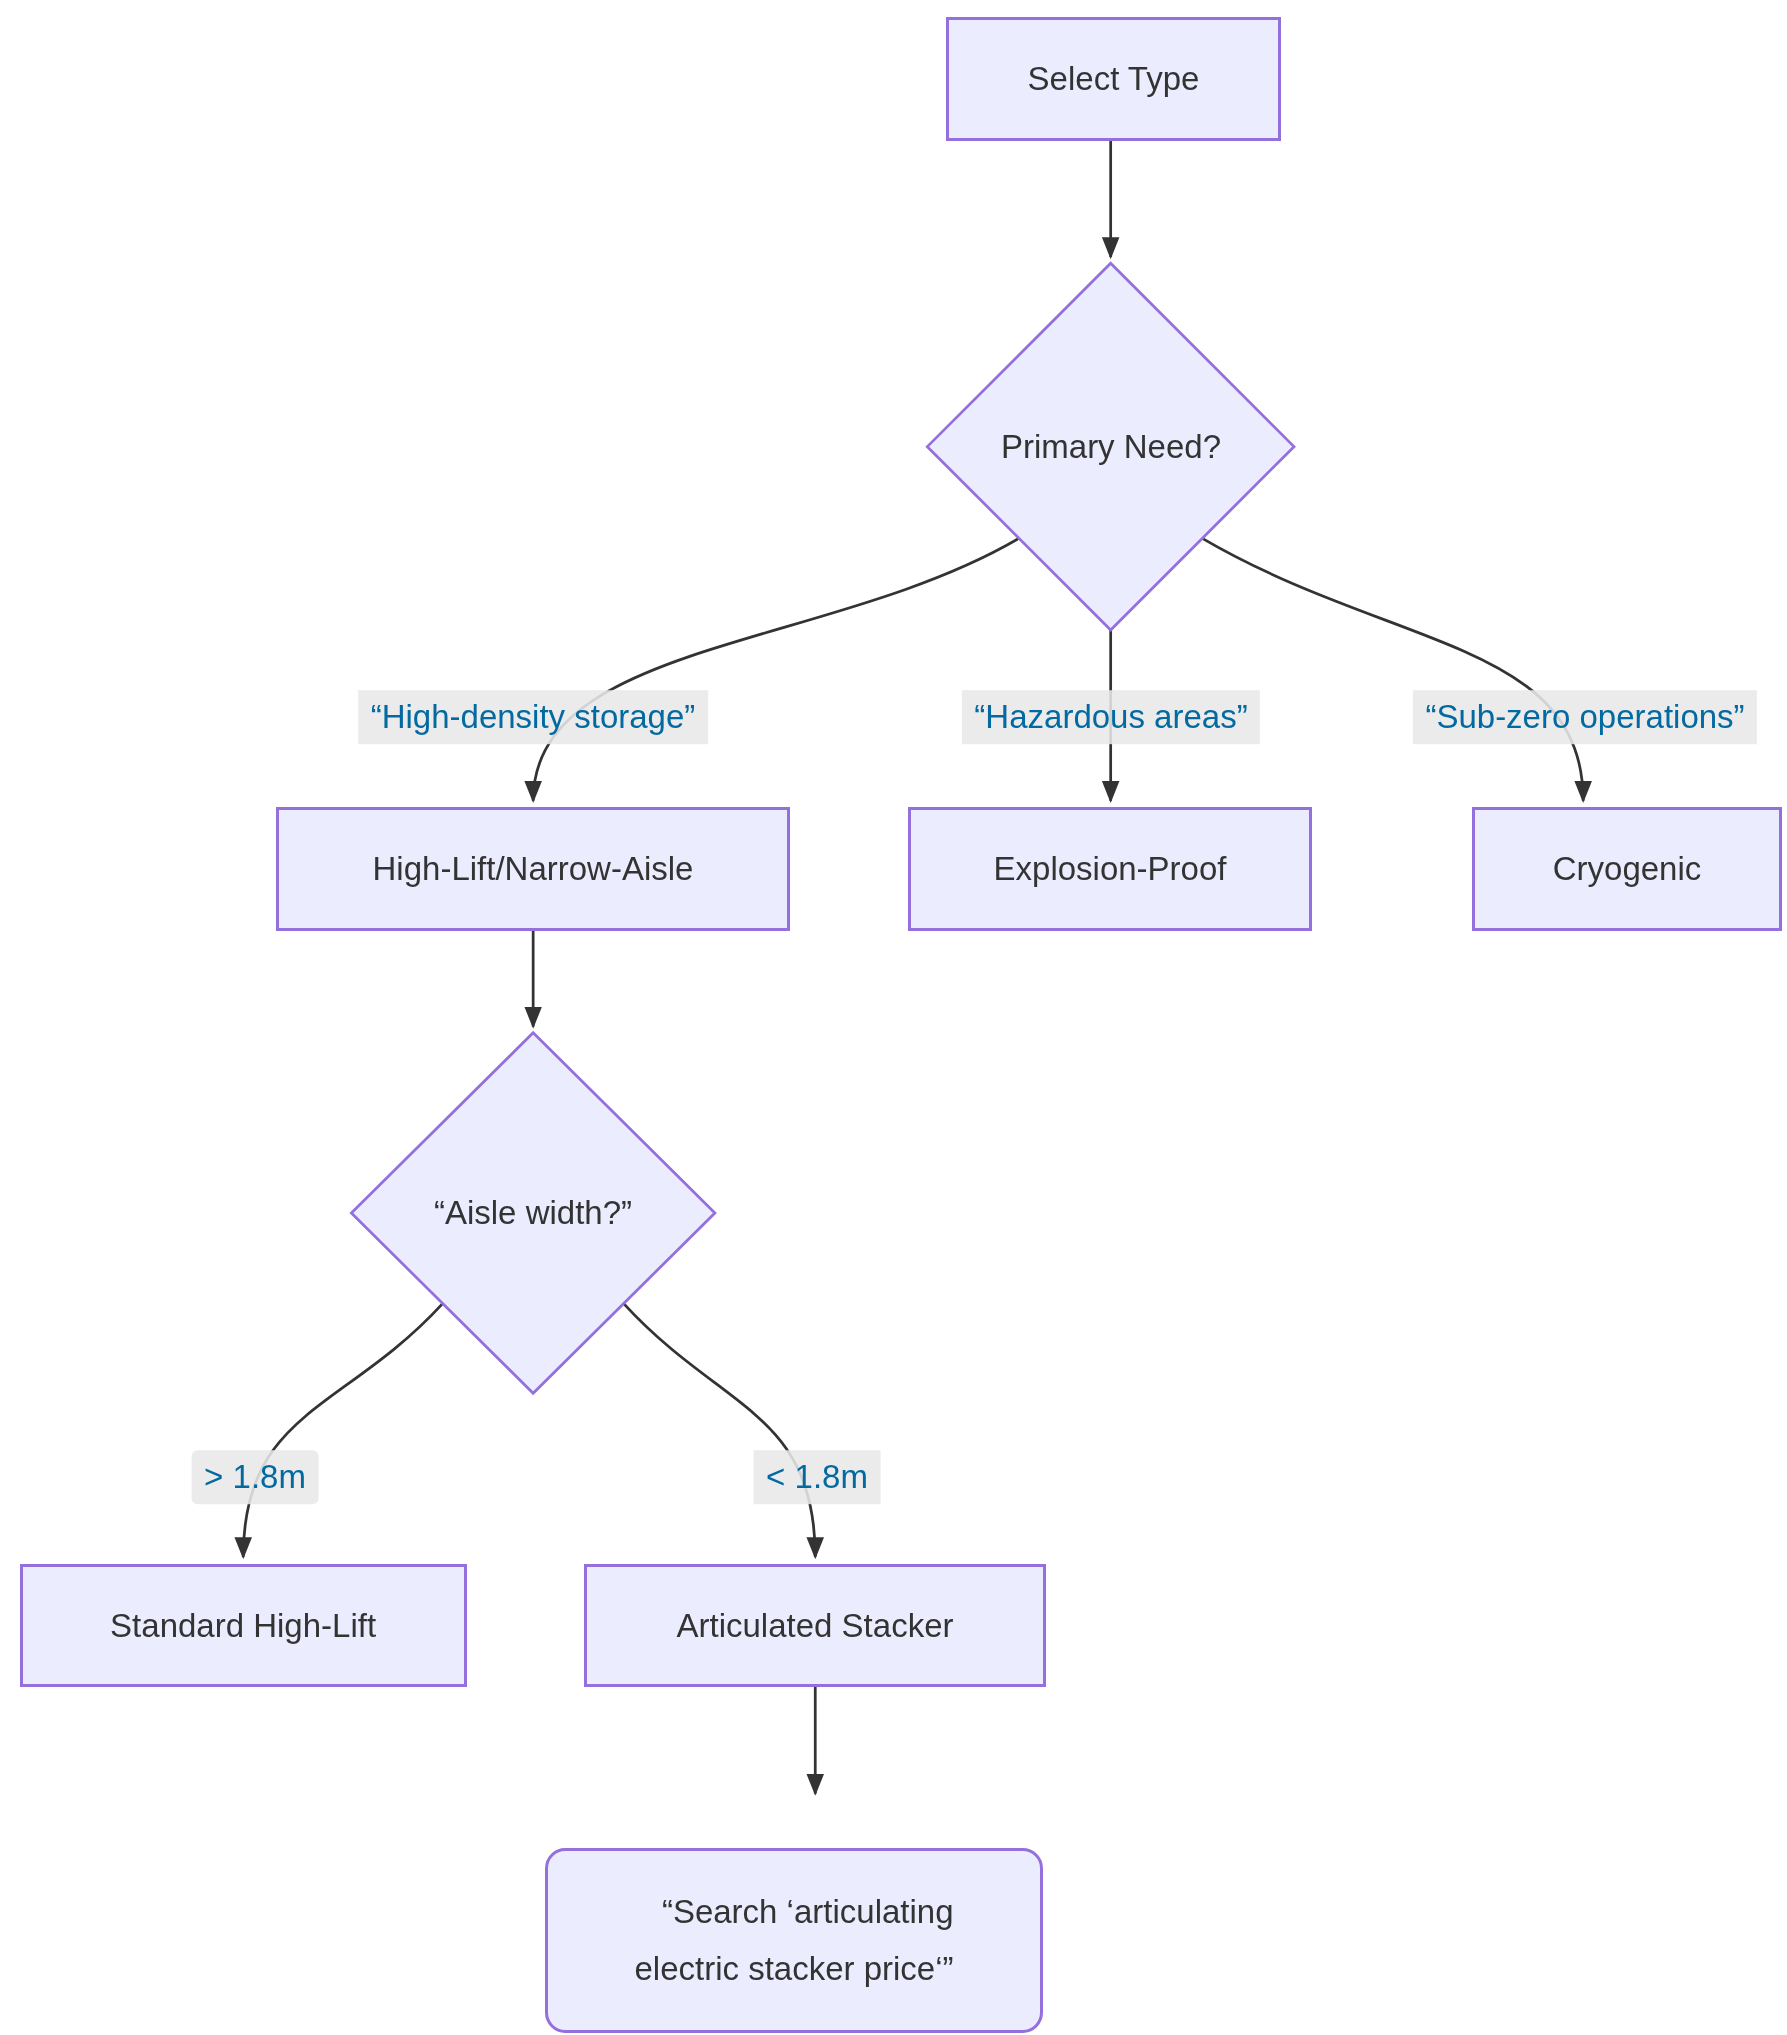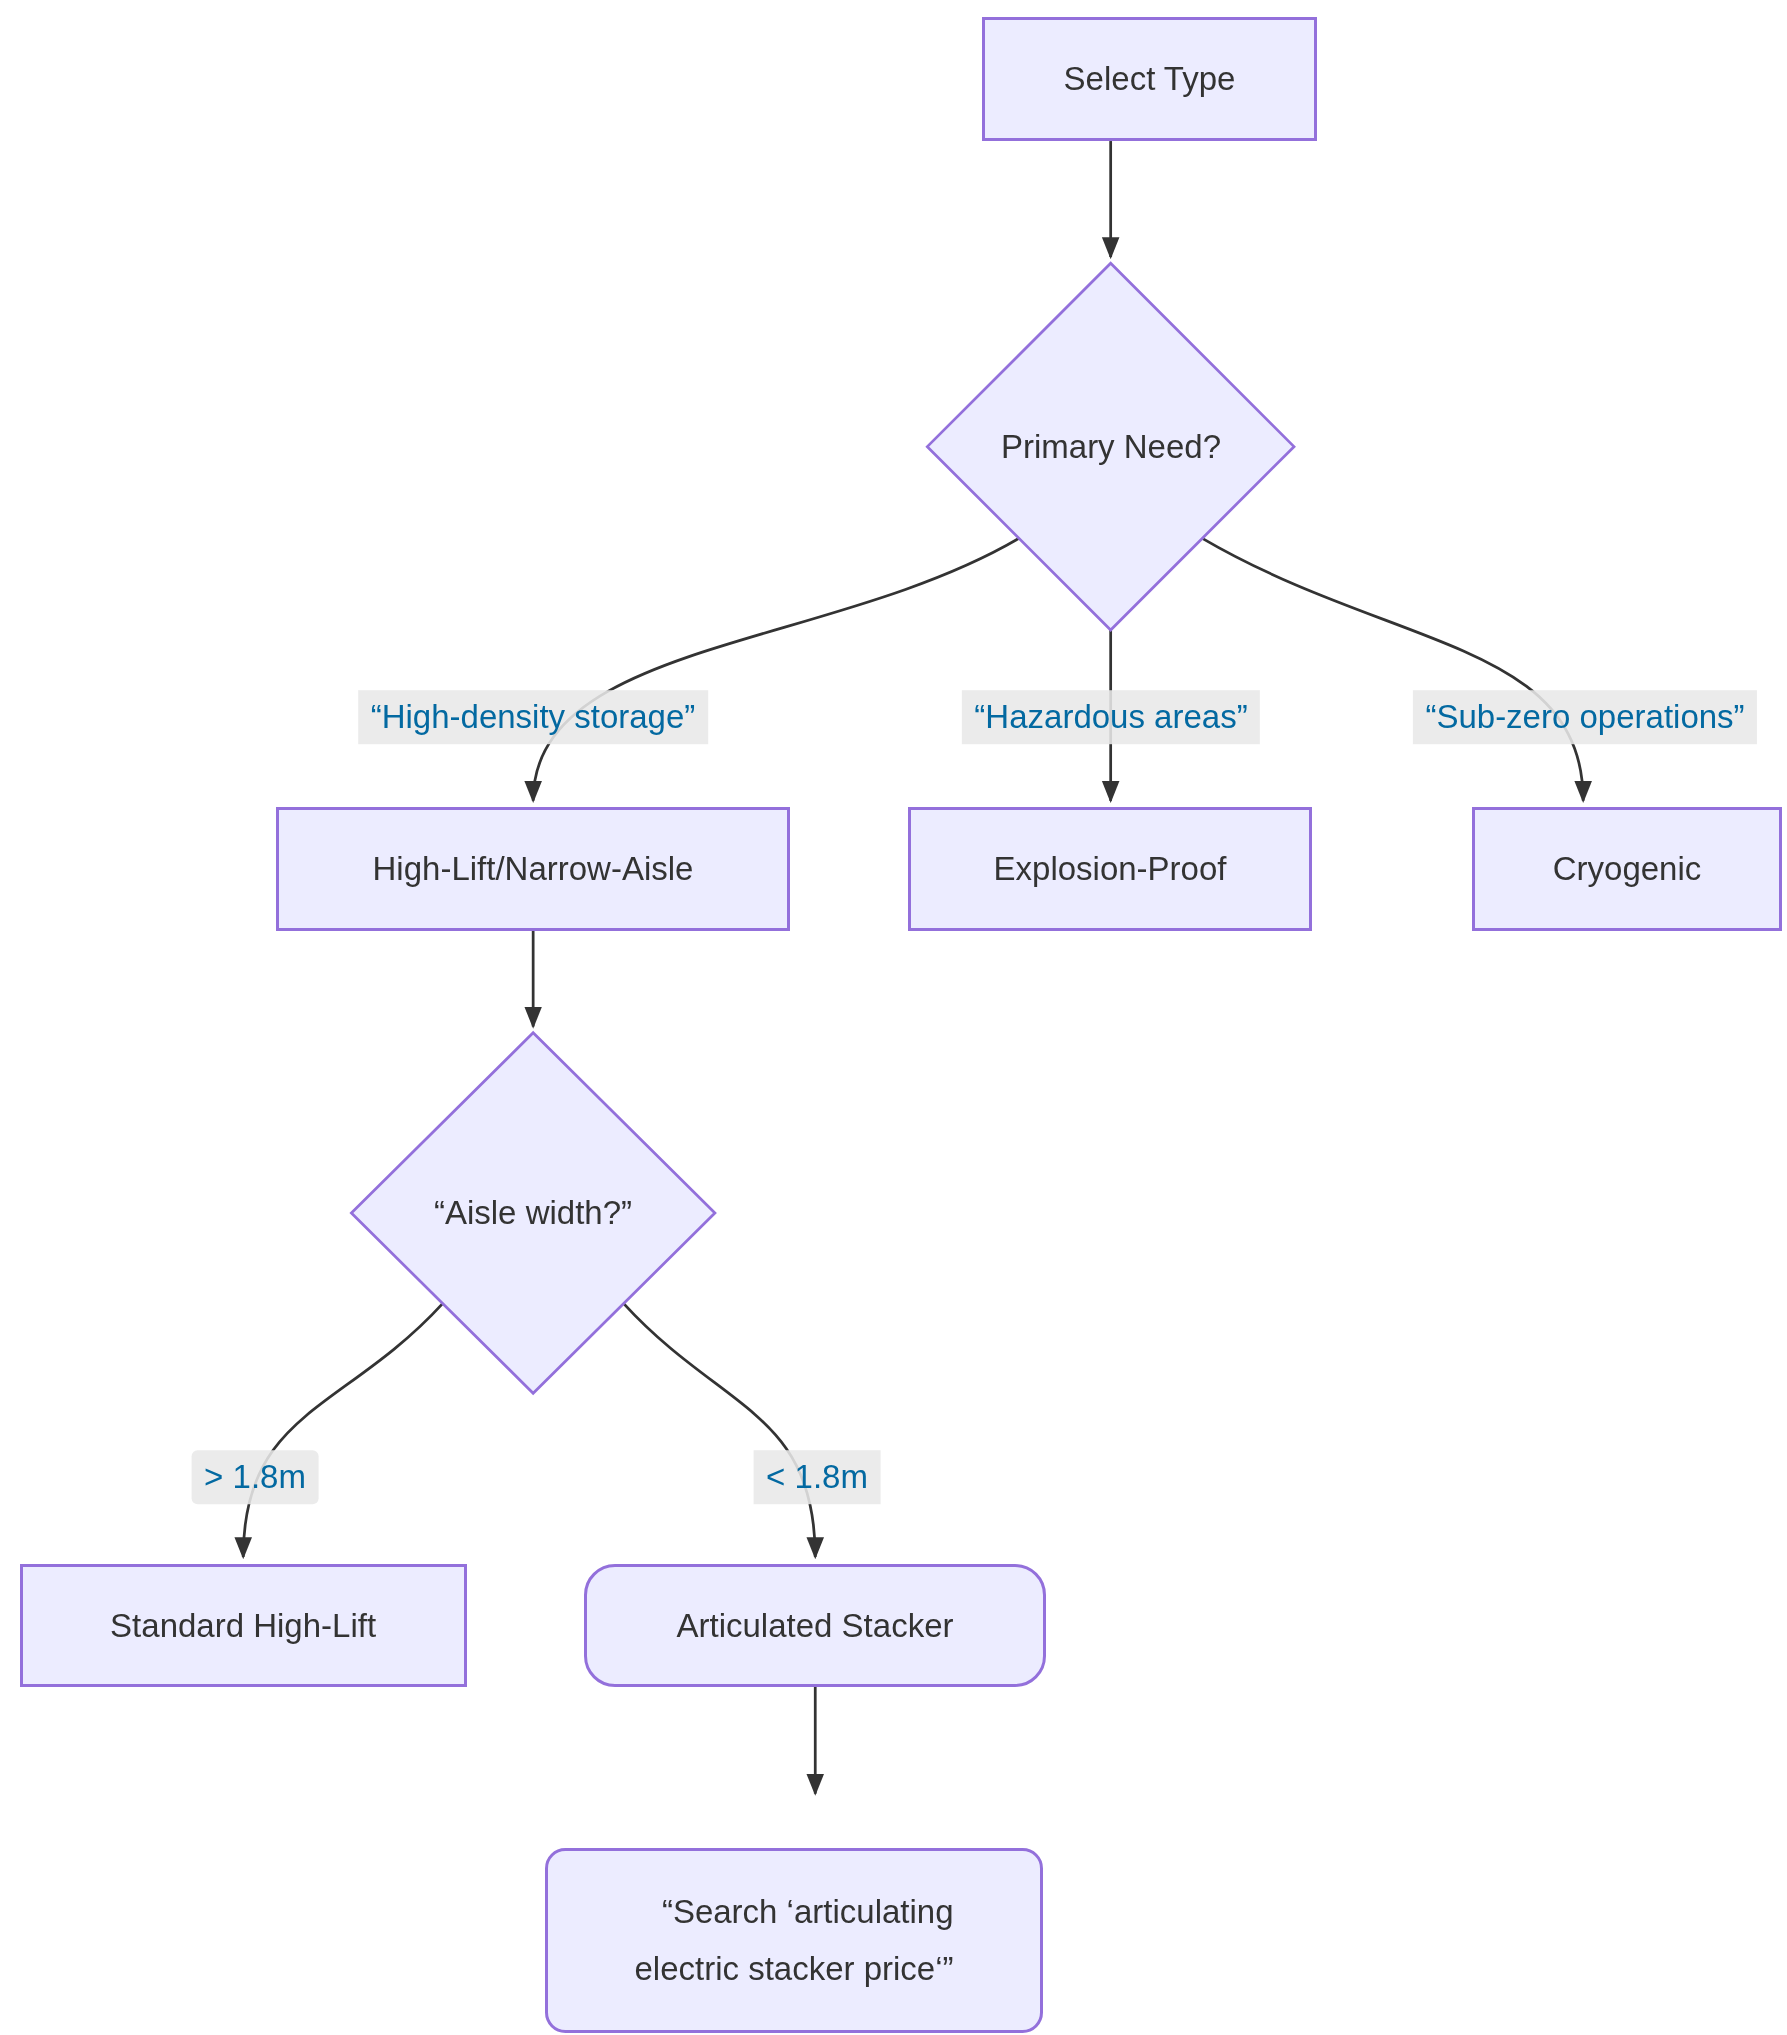--- a/index.html
+++ b/index.html
@@ -78,31 +78,31 @@
     <path d="M1534,687 C1775,828 2020,818 2020,1022" fill="none" stroke="#333333" stroke-width="3.5" marker-end="url(#arrow)"></path>
     <path d="M680,1188 L680,1310" fill="none" stroke="#333333" stroke-width="3.5" marker-end="url(#arrow)"></path>
     <path d="M565,1663 C440,1800 310,1800 310,1987" fill="none" stroke="#333333" stroke-width="3.5" marker-end="url(#arrow)"></path>
     <path d="M795,1663 C920,1800 1040,1800 1040,1987" fill="none" stroke="#333333" stroke-width="3.5" marker-end="url(#arrow)"></path>
     <path d="M1040,2152 L1040,2289" fill="none" stroke="#333333" stroke-width="3.5" marker-end="url(#arrow)"></path>
 
     <polygon points="1417,336 1651,570 1417,804 1183,570" fill="#ECECFF" stroke="#9370DB" stroke-width="3.5"></polygon>
     <polygon points="680,1318 912,1548 680,1778 448,1548" fill="#ECECFF" stroke="#9370DB" stroke-width="3.5"></polygon>
   </svg>
 
-  <div class="node" style="left:982px; top:17px; width:335px; height:124px;">Select Type</div>
+  <div class="node" style="left:946px; top:17px; width:335px; height:124px;">Select Type</div>
 
   <div class="node" style="left:276px; top:807px; width:514px; height:124px;">High-Lift/Narrow-Aisle</div>
 
   <div class="node" style="left:908px; top:807px; width:404px; height:124px;">Explosion-Proof</div>
 
   <div class="node" style="left:1428px; top:807px; width:310px; height:124px;margin-left:44px;">Cryogenic</div>
 
   <div class="node" style="left:19.6px; top:1564px; width:447px; height:123px;">Standard High-Lift</div>
 
-  <div class="node" style="left:584px; top:1564px; width:462px; height:123px;border-radius:31px;">Articulated Stacker</div>
+  <div class="node" style="left:584px; top:1564px; width:462px; height:123px;">Articulated Stacker</div>
 
   <div class="node rounded" style="left:545px; top:1848px; width:498px; height:185px;text-align:right;">“Search ‘articulating
 electric stacker price‘”</div>
 
   <div class="diamond-label" style="left:1111px; top:447px;">Primary Need?</div>
 
   <div class="diamond-label" style="left:533px; top:1213px;">“Aisle width?”</div>
 
   <div class="edge-label" style="left:533px; top:717px;">“High-density storage”</div>
 

